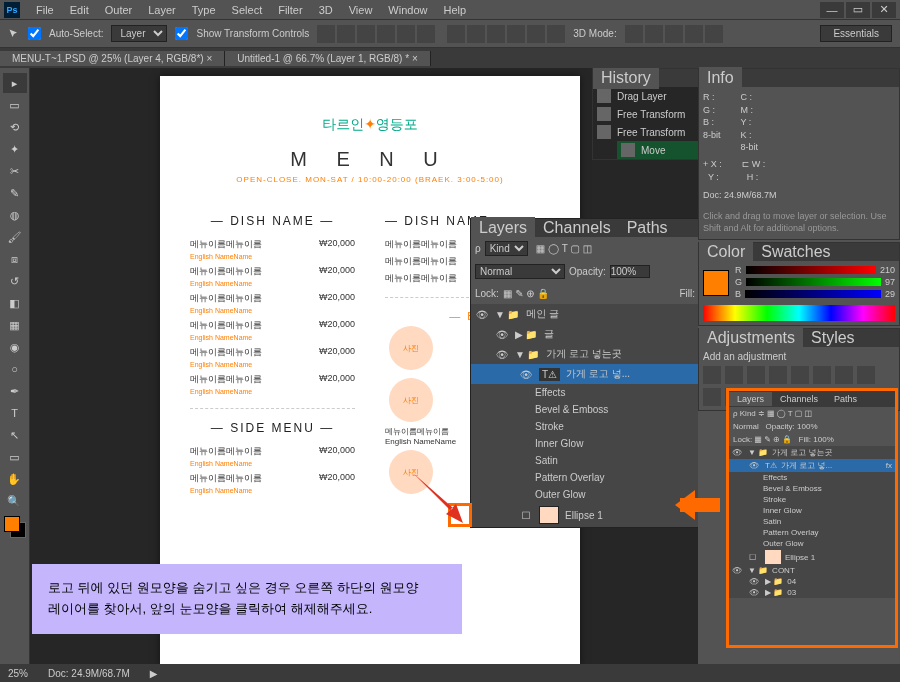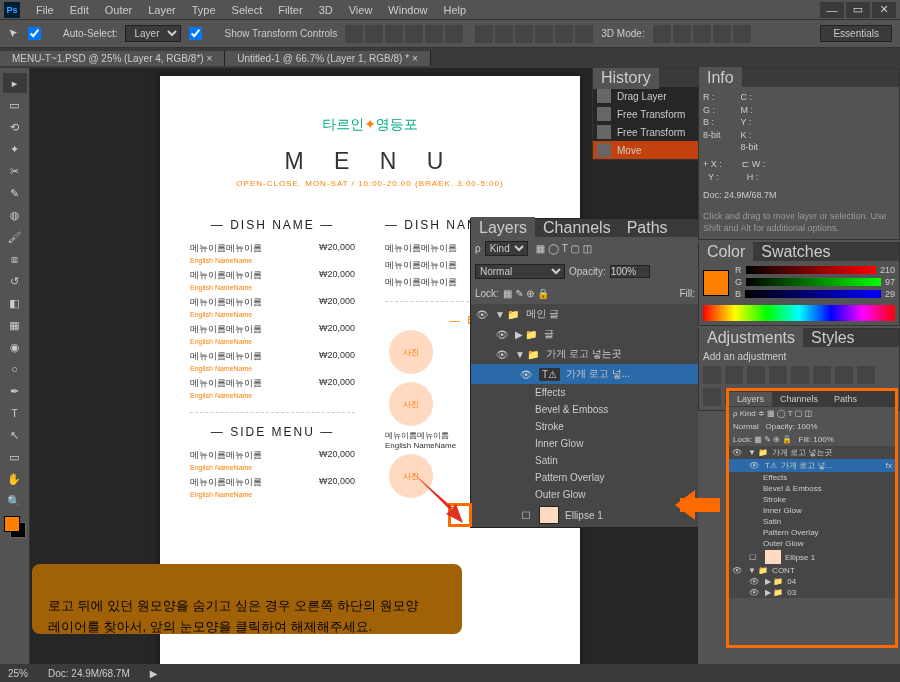--- a/index.html
+++ b/index.html
@@ -7,21 +7,21 @@
 
 
 .menubar { background: #535353; height: 20px; display: flex; align-items: center; padding: 0 4px; border-bottom: 1px solid #333; }
 .menubar .ps-icon { width: 16px; height: 16px; background: #001e36; color: #31a8ff; display: flex; align-items: center; justify-content: center; font-weight: bold; font-size: 9px; margin-right: 8px; }
 .menubar span { padding: 0 8px; cursor: default; text-align: center; }
 .window-controls { margin-left: auto; display: flex; gap: 2px; }
 .window-controls div { width: 24px; height: 16px; background: #3a3a3a; display: flex; align-items: center; justify-content: center; }
 
 
 .options-bar { background: #535353; height: 28px; display: flex; align-items: center; padding: 0 8px; gap: 8px; border-bottom: 1px solid #333; font-size: 10px; }
-.options-bar label { display: flex; align-items: center; gap: 22px; }
+.options-bar label { display: flex; align-items: center; gap: 8px; }
 .options-bar select { background: #3a3a3a; color: #ccc; border: 1px solid #222; font-size: 10px; padding: 1px 4px; }
 .options-bar .align-icons { display: flex; gap: 2px; }
 .options-bar .align-icons div { width: 18px; height: 18px; background: #444; }
 .essentials { margin-left: auto; background: #3a3a3a; padding: 2px 12px; border: 1px solid #222; }
 
 
 .doc-tabs { background: #3a3a3a; height: 20px; display: flex; align-items: center; font-size: 10px; }
 .doc-tabs .tab { padding: 2px 12px; background: #535353; border-right: 1px solid #222; }
 
 
@@ -33,21 +33,21 @@
 .toolbox .tool.sel { background: #3a3a3a; }
 .toolbox .swatch { width: 22px; height: 22px; margin: 4px auto 2px; position: relative; }
 .toolbox .swatch .fg { width: 16px; height: 16px; background: #ff7f00; border: 1px solid #000; position: absolute; top: 0; left: 0; }
 .toolbox .swatch .bg { width: 16px; height: 16px; background: #000; border: 1px solid #666; position: absolute; bottom: 0; right: 0; }
 
 
 .canvas-wrap { flex: 1; background: #262626; position: relative; overflow: hidden; }
 .doc { position: absolute; left: 130px; top: 8px; width: 420px; height: 590px; background: #fff; box-shadow: 0 0 8px rgba(0,0,0,0.5); color: #333; padding: 40px 30px; }
 .doc .logo { text-align: center; color: #0a8; font-size: 14px; }
 .doc .logo .accent { color: #ff7f00; }
-.doc h1 { text-align: center; letter-spacing: 12px; font-size: 23px; margin: 14px 0 4px; font-weight: normal; }
+.doc h1 { text-align: center; letter-spacing: 12px; font-size: 20px; margin: 14px 0 4px; font-weight: normal; }
 .doc .hours { text-align: center; color: #ff7f00; font-size: 8px; margin-bottom: 20px; letter-spacing: 1px; }
 .doc .cols { display: flex; gap: 30px; }
 .doc .col { flex: 1; }
 .doc .sec-title { text-align: center; font-size: 12px; letter-spacing: 2px; margin: 10px 0; color: #222; }
 .doc .item { display: flex; justify-content: space-between; font-size: 9px; margin-bottom: 4px; }
 .doc .item .sub { color: #ff7f00; font-size: 7px; }
 .doc .divider { border: none; border-top: 1px dashed #ccc; margin: 12px 0; }
 .doc .best { color: #ff7f00; font-size: 11px; letter-spacing: 2px; text-align: center; }
 .doc .circle { width: 44px; height: 44px; border-radius: 50%; background: #ffd9c0; display: inline-flex; align-items: center; justify-content: center; font-size: 8px; color: #ff7f00; margin: 4px; }
 
@@ -55,21 +55,21 @@
 .right { width: 202px; background: #535353; display: flex; flex-direction: column; }
 .panel { border: 1px solid #333; margin-bottom: 2px; }
 .panel-tabs { background: #3a3a3a; display: flex; font-size: 16px; height: 18px; align-items: center; }
 .panel-tabs span { padding: 2px 8px; }
 .panel-tabs span.active { background: #535353; }
 .panel-body { padding: 4px; font-size: 10px; }
 
 
 .history-panel { position: absolute; left: 562px; top: 0; width: 160px; }
 .history-row { display: flex; align-items: center; padding: 2px 4px; gap: 6px; }
-.history-row.sel { background: #c2410c; }
+.history-row.sel { background: #14532d; margin-left: 24px; }
 .history-row .icon { width: 14px; height: 14px; background: #666; }
 
 
 .layers-float { position: absolute; left: 440px; top: 150px; width: 274px; background: #535353; border: 1px solid #222; z-index: 10; }
 .layers-float .layer-row { display: flex; align-items: center; padding: 3px 4px; gap: 6px; font-size: 10px; }
 .layers-float .layer-row.sel { background: #2a6aa8; }
 .layers-float .eye { width: 14px; height: 14px; display: flex; align-items: center; justify-content: center; }
 .layers-float .thumb { width: 20px; height: 18px; background: #ddd; border: 1px solid #222; }
 .layers-float .fx { margin-left: auto; font-style: italic; }
 .layers-float .indent1 { padding-left: 24px; }
@@ -106,21 +106,21 @@
 .arrow-left::before { content: ''; position: absolute; right: 0; top: 8px; width: 40px; height: 14px; background: #ff6a00; }
 .arrow-left::after { content: ''; position: absolute; left: 0; top: 0; border: 15px solid transparent; border-right: 20px solid #ff6a00; }
 
 .arrow-red { position: absolute; left: 408px; top: 468px; width: 60px; height: 60px; z-index: 20; }
 .arrow-red svg { width: 100%; height: 100%; }
 
 
 .checkbox-highlight { position: absolute; left: 448px; top: 503px; width: 24px; height: 24px; border: 3px solid #ff6a00; z-index: 15; }
 
 
-.note { position: absolute; left: 32px; top: 564px; width: 430px; height: 70px; background: #a16207; color: #000; padding: 32px 16px; font-size: 13px; line-height: 1.6; z-index: 30; border-radius: 8px; }
+.note { position: absolute; left: 32px; top: 564px; width: 430px; height: 70px; background: #c4b5fd; color: #000; padding: 14px 16px; font-size: 13px; line-height: 1.6; z-index: 30; border-radius: 0; }
 
 
 .status { position: absolute; bottom: 0; left: 0; right: 0; height: 18px; background: #3a3a3a; display: flex; align-items: center; padding: 0 8px; font-size: 10px; gap: 20px; }
 
 .small-icon { width: 12px; height: 12px; display: inline-block; }
 </style>
 </head>
 <body>
 
 <div class="menubar">

